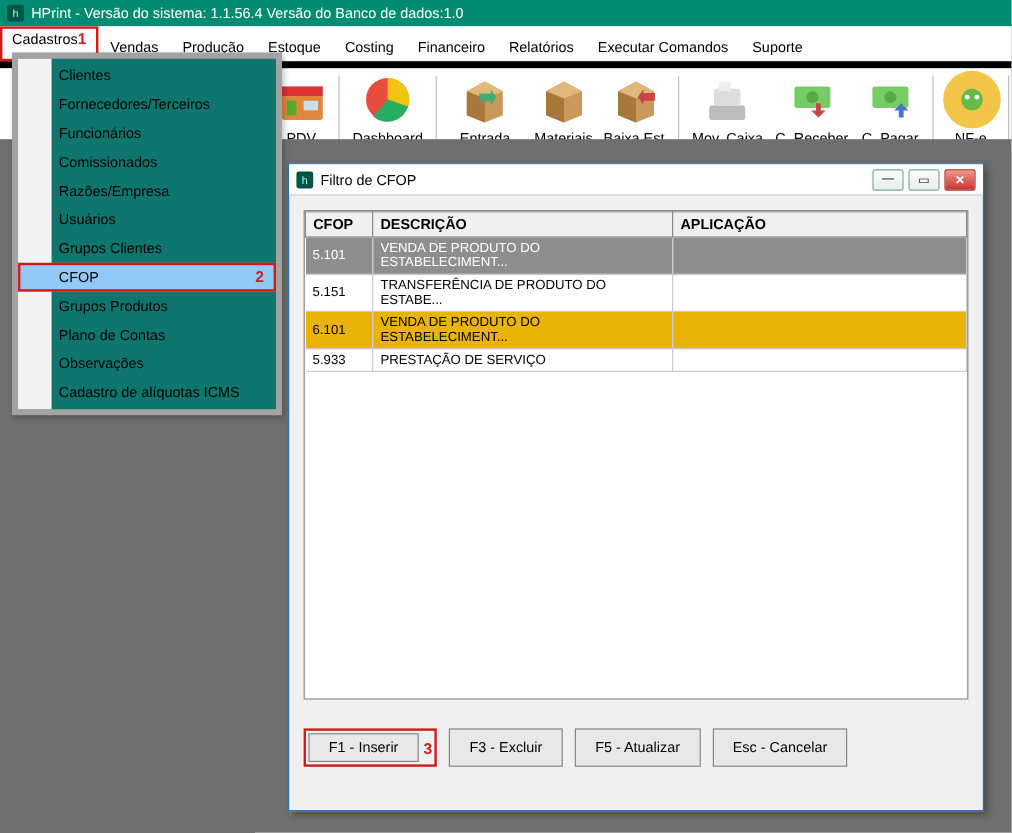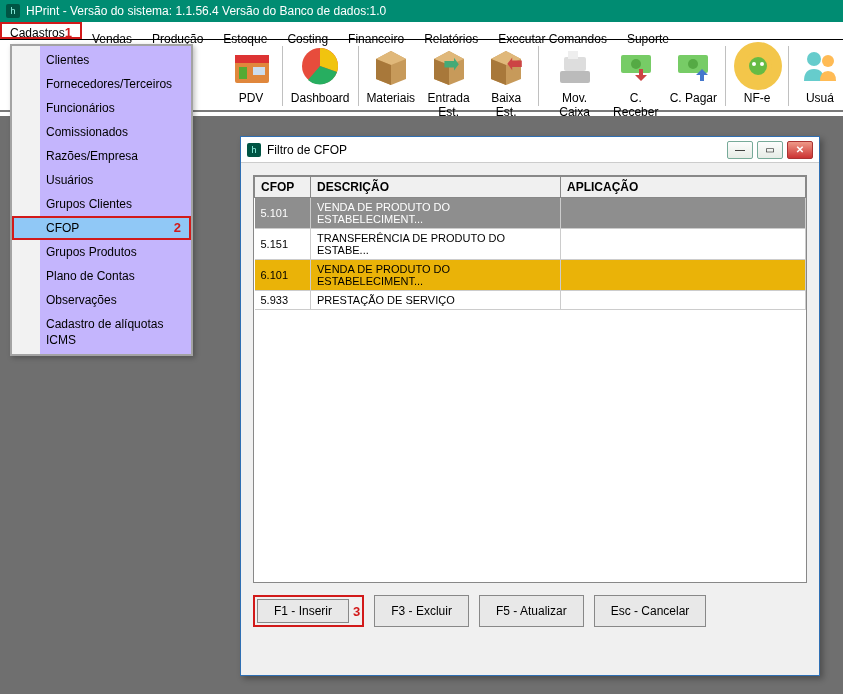--- a/index.html
+++ b/index.html
@@ -23,22 +23,22 @@
     align-items: center;
     gap: 6px;
   }
   .titlebar .app-icon {
     width: 14px; height: 14px; background: #054; border-radius: 2px;
     display:inline-flex;align-items:center;justify-content:center;
     font-size:9px;color:#9fe;
   }
   .menubar {
     background: #fff;
-    height: 18px;
-    border-bottom: 1px solid #000000;
+    height: 35px;
+    border-bottom: 6px solid #000000;
     display: flex;
     align-items: stretch;
   }
   .menubar .menu-item {
     padding: 6px 10px;
     line-height: 22px;
     color: #000;
     cursor: default;
   }
   .menubar .menu-item.highlighted {
@@ -49,23 +49,23 @@
   }
   .red-num {
     color: #d21a1a;
     font-weight: bold;
     font-size: 13px;
   }
   .dropdown {
     position: absolute;
     top: 44px;
     left: 10px;
-    width: 183px;
-    background: #c4b5fd;
-    border: 2px solid #a3a3a3;
+    width: 225px;
+    background: #0f766e;
+    border: 5px solid #a3a3a3;
     box-shadow: 2px 2px 5px rgba(0,0,0,0.25);
     z-index: 50;
     padding: 2px 0;
   }
   .dropdown .icon-col {
     position:absolute; left:0; top:0; bottom:0; width:28px; background:#f2f2f2;
   }
   .dropdown .dd-item {
     padding: 4px 10px 4px 34px;
     line-height: 16px;
@@ -157,21 +157,21 @@
     padding:3px 6px; border-right:1px solid #ccc; border-bottom:1px solid #ccc;
     font-size:11px;
   }
   .grid tr.row-sel td {
     background:#8e8e8e; color:#fff;
   }
   .grid tr.row-hov td {
     background:#eab308;
   }
   .btnrow {
-    margin-top: 12px;
+    margin-top: 24px;
     display:flex; gap:10px;
   }
   .btnrow button {
     background:#e8e8e8; border:1px solid #888;
     padding: 4px 16px;
     font-family:inherit; font-size:12px;
   }
   .btnrow .box-annot {
     border:2px solid #d21a1a;
     padding:2px;
@@ -221,40 +221,40 @@
     <div class="ico">
       <svg width="44" height="44" viewBox="0 0 44 44">
           <circle cx="22" cy="22" r="18" fill="#e74c3c"></circle>
           <path d="M22 22 L22 4 A18 18 0 0 1 39 28 Z" fill="#f1c40f"></path>
           <path d="M22 22 L39 28 A18 18 0 0 1 10 36 Z" fill="#27ae60"></path>
         </svg>
     </div>
     <span>Dashboard</span>
   </div>
   <div class="sep"></div>
-  <div class="tool-btn mid">
-    <div class="ico">
-      <svg width="42" height="42" viewBox="0 0 42 42">
-          <path d="M6 14 L21 6 L36 14 L36 34 L21 40 L6 34 Z" fill="#c79a5a"></path>
-          <path d="M6 14 L21 20 L36 14 L21 6 Z" fill="#e0b87a"></path>
-          <path d="M21 20 L21 40 L6 34 L6 14 Z" fill="#a8783a"></path>
-        </svg>
-    </div>
-    <span>Materiais</span>
-  </div>
   <div class="tool-btn">
     <div class="ico">
       <svg width="42" height="42" viewBox="0 0 42 42">
           <path d="M6 14 L21 6 L36 14 L36 34 L21 40 L6 34 Z" fill="#c79a5a"></path>
           <path d="M6 14 L21 20 L36 14 L21 6 Z" fill="#e0b87a"></path>
           <path d="M21 20 L21 40 L6 34 L6 14 Z" fill="#a8783a"></path>
           <path d="M28 10 L40 10 L40 6 L46 14 L40 22 L40 18 L28 18 Z" transform="translate(-6 8) scale(0.8)" fill="#4a7"></path>
         </svg>
     </div>
     <span>Entrada Est.</span>
+  </div>
+  <div class="tool-btn mid">
+    <div class="ico">
+      <svg width="42" height="42" viewBox="0 0 42 42">
+          <path d="M6 14 L21 6 L36 14 L36 34 L21 40 L6 34 Z" fill="#c79a5a"></path>
+          <path d="M6 14 L21 20 L36 14 L21 6 Z" fill="#e0b87a"></path>
+          <path d="M21 20 L21 40 L6 34 L6 14 Z" fill="#a8783a"></path>
+        </svg>
+    </div>
+    <span>Materiais</span>
   </div>
   <div class="tool-btn mid">
     <div class="ico">
       <svg width="42" height="42" viewBox="0 0 42 42">
           <path d="M6 14 L21 6 L36 14 L36 34 L21 40 L6 34 Z" fill="#c79a5a"></path>
           <path d="M6 14 L21 20 L36 14 L21 6 Z" fill="#e0b87a"></path>
           <path d="M21 20 L21 40 L6 34 L6 14 Z" fill="#a8783a"></path>
           <path d="M16 12 L4 12 L4 8 L-2 16 L4 24 L4 20 L16 20 Z" transform="translate(24 6) scale(0.8)" fill="#c44"></path>
         </svg>
     </div>
@@ -297,31 +297,20 @@
       <svg width="32" height="32" viewBox="0 0 32 32">
           <circle cx="16" cy="16" r="14" fill="#f3c64a"></circle>
           <circle cx="16" cy="16" r="9" fill="#6b4"></circle>
           <circle cx="12" cy="14" r="2" fill="#fff"></circle>
           <circle cx="20" cy="14" r="2" fill="#fff"></circle>
         </svg>
     </div>
     <span>NF-e</span>
   </div>
   <div class="sep"></div>
-  <div class="tool-btn narrow">
-    <div class="ico">
-      <svg width="42" height="42" viewBox="0 0 42 42">
-          <circle cx="14" cy="14" r="7" fill="#6cc"></circle>
-          <path d="M4 36 Q4 24 14 24 Q24 24 24 36 Z" fill="#6cc"></path>
-          <circle cx="28" cy="16" r="6" fill="#fb5"></circle>
-          <path d="M20 36 Q20 26 28 26 Q36 26 36 36 Z" fill="#fb5"></path>
-        </svg>
-    </div>
-    <span>Usuá</span>
-  </div>
 </div>
 
 <div class="dropdown">
   <div class="icon-col"></div>
   <div class="dd-item">Clientes</div>
   <div class="dd-item">Fornecedores/Terceiros</div>
   <div class="dd-item">Funcionários</div>
   <div class="dd-item">Comissionados</div>
   <div class="dd-item">Razões/Empresa</div>
   <div class="dd-item">Usuários</div>

